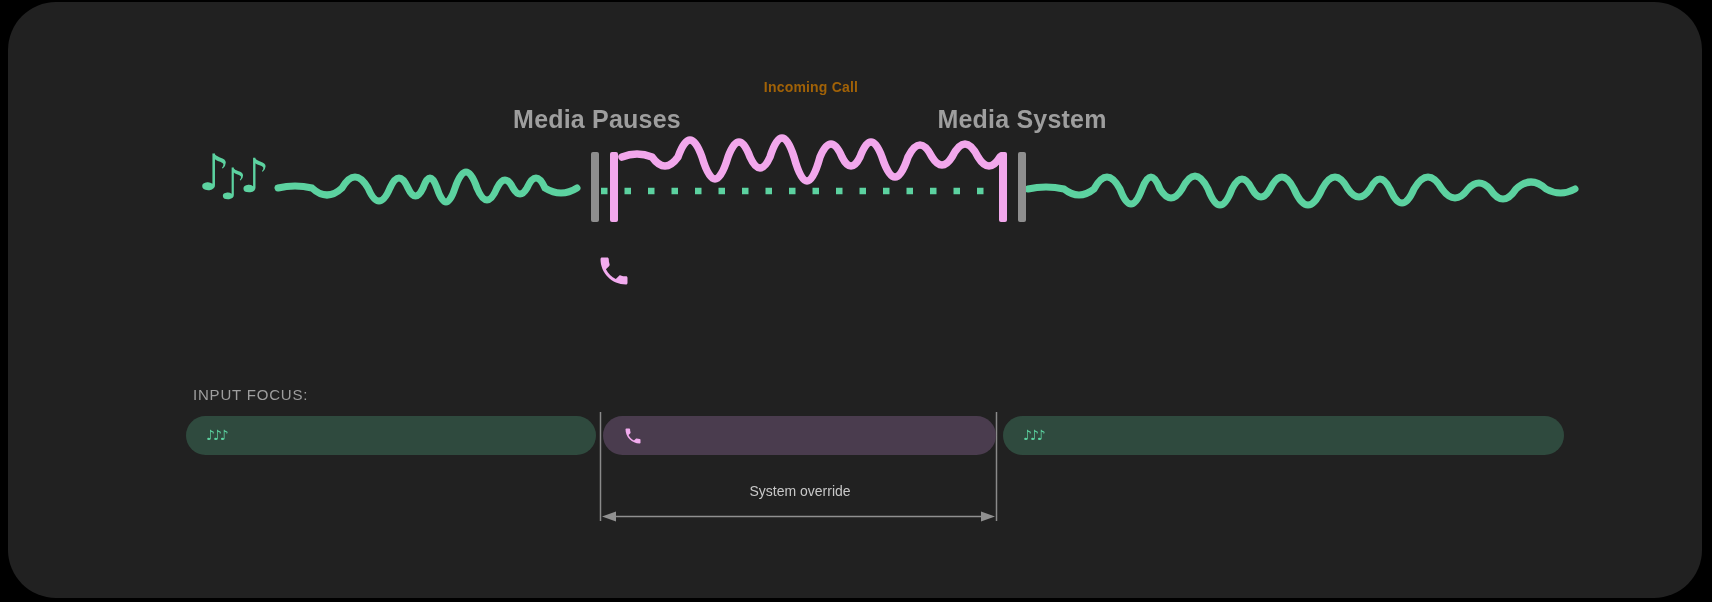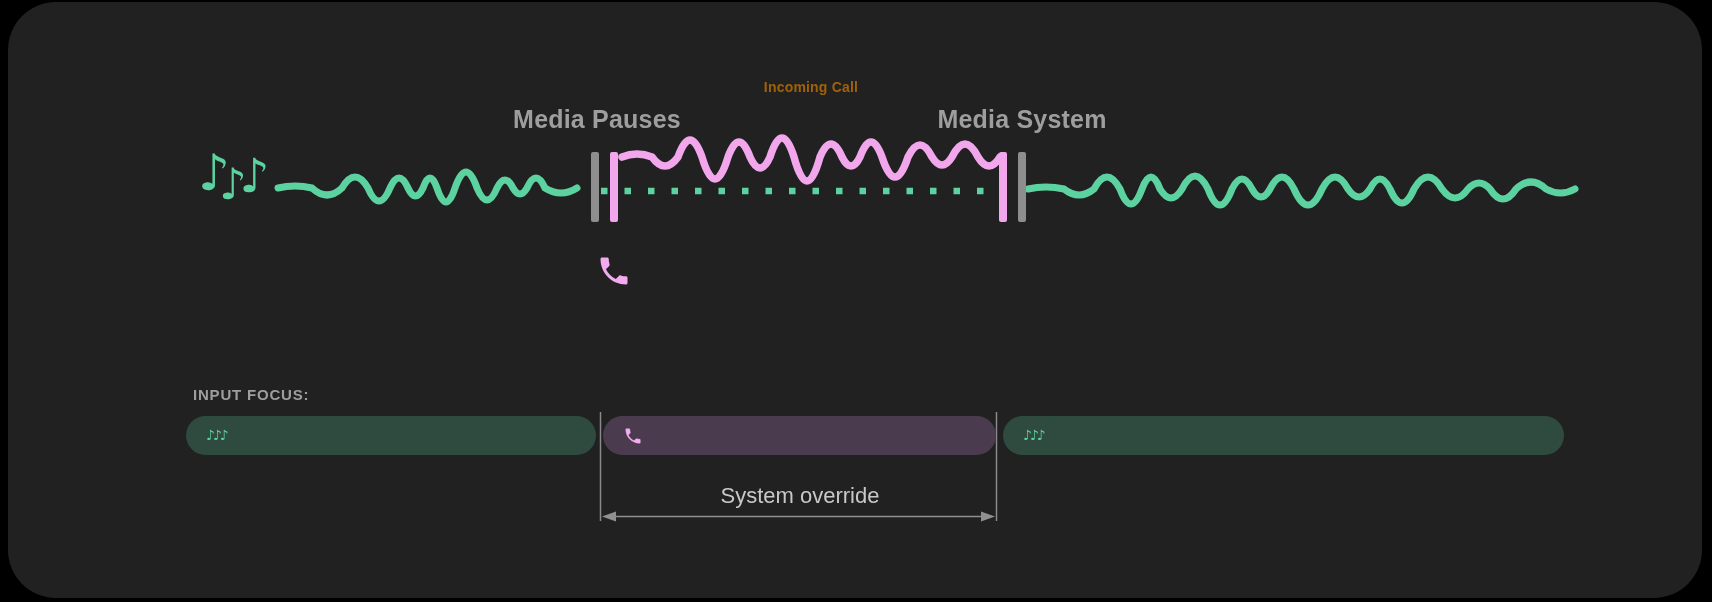--- a/index.html
+++ b/index.html
@@ -14,35 +14,35 @@
 
   .big-notes{position:absolute;left:198px;top:148px;color:#5cd2a0;line-height:1;
              font-family:"DejaVu Sans",sans-serif;}
   .big-notes span{display:inline-block;}
   .bn1{font-size:50px;}
   .bn2{font-size:43px;transform:translateY(9px);margin-left:-11px;}
   .bn3{font-size:47px;transform:translateY(2px);margin-left:-7px;}
 
   .big-phone{position:absolute;left:596px;top:253px;}
 
-  .focus-heading{position:absolute;left:193px;top:386px;font-size:15px;font-weight:700;
+  .focus-heading{position:absolute;left:193px;top:386px;font-size:15px;font-weight:400;
                  letter-spacing:.8px;color:#9e9e9e;}
 
   .pill{position:absolute;top:416px;height:39px;border-radius:20px;display:flex;
         align-items:center;padding-left:20px;box-sizing:border-box;}
   .pill.green{background:#2f4a3e;}
   .pill.purple{background:#4a3c4e;}
   .pill-notes{color:#5cd2a0;font-size:14px;letter-spacing:-2px;line-height:1;
               font-family:"DejaVu Sans",sans-serif;transform:translateY(-1px);}
   #pill-1{left:186px;width:410px;}
   #pill-2{left:603px;width:393px;}
   #pill-3{left:1003px;width:561px;}
 
   .override-label{position:absolute;left:800px;top:483px;transform:translateX(-50%);
-                  font-size:22px;color:#c8c8c8;white-space:nowrap;}
+                  font-size:14px;color:#c8c8c8;white-space:nowrap;}
 </style>
 </head>
 <body>
 
 <div class="stage">
   <div class="card"></div>
 
   <svg class="overlay" viewBox="0 0 1712 602">
 
     <path fill="none" stroke="#5cd2a0" stroke-width="7" stroke-linecap="round" d="M278,188 q 17,-4 34,0 q 15,14 30,0 q 13,-22 26,0 q 11,26 22,0 q 9,-20 18,0 q 7.5,16 15,0 q 7,-20 14,0 q 9,28 18,0 q 11,-32 22,0 q 10,24 20,0 q 8,-16 16,0 q 7,12 14,0 q 9,-20 18,0 q 16,10 32,0"></path>

